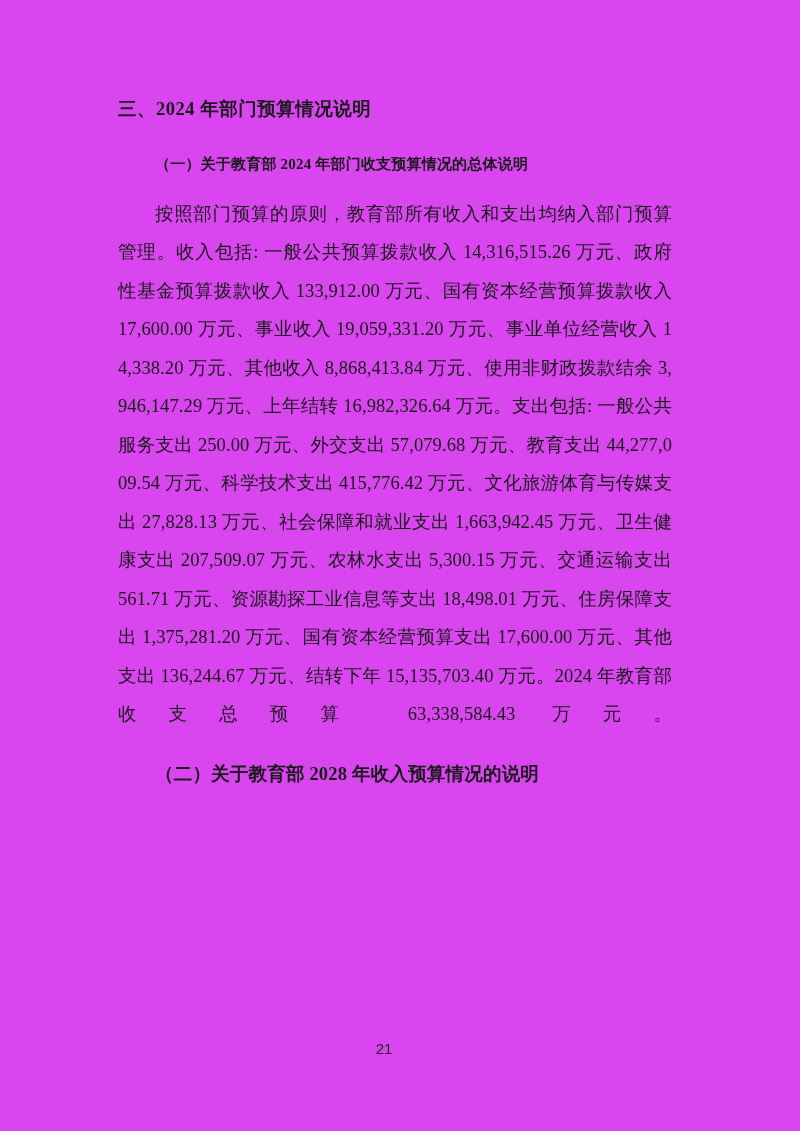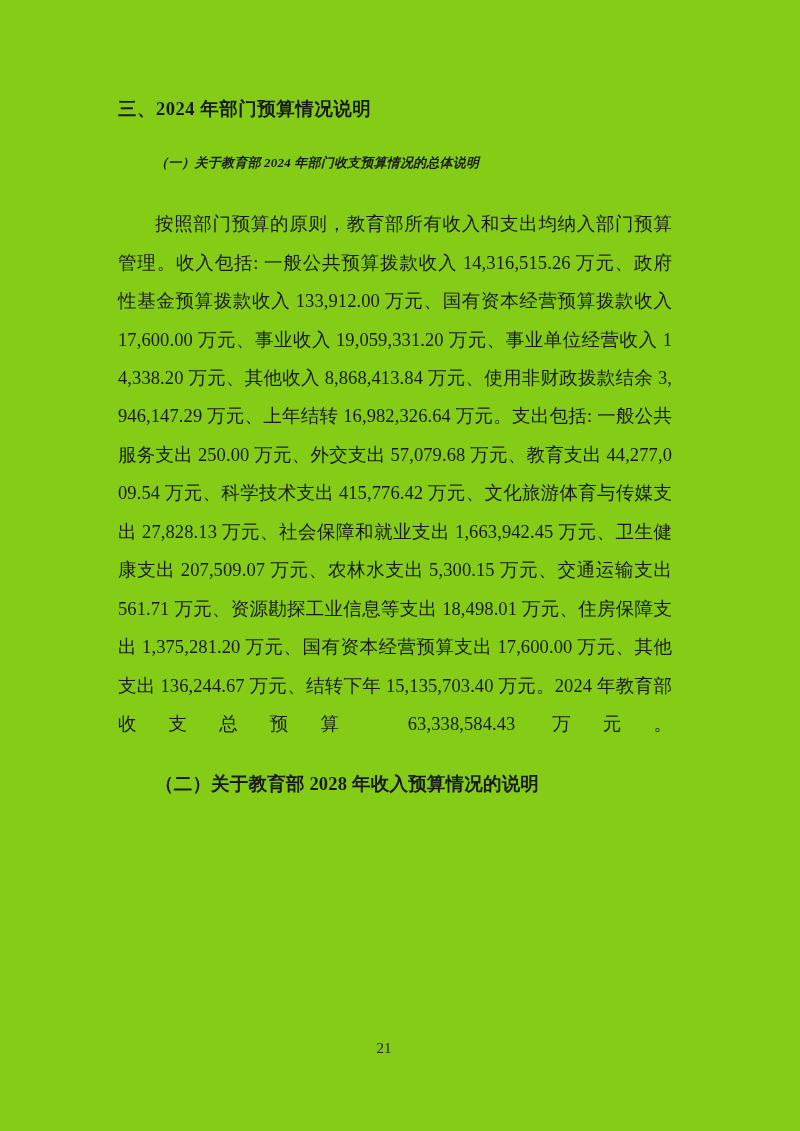--- a/index.html
+++ b/index.html
@@ -14,45 +14,44 @@
     color: #1a1a1a;
     position: relative;
     overflow: hidden;
   }
   .page {
     position: absolute;
     left: 0;
     top: 0;
     width: 800px;
     height: 1131px;
-    background: #84cc16;
+    background: #d946ef;
   }
   .content {
     position: absolute;
     left: 118px;
     top: 96px;
     width: 566px;
   }
   .heading-1 {
     font-size: 18.5px;
     font-weight: bold;
     letter-spacing: 0.5px;
     margin: 0 0 26px 0;
     line-height: 1.5;
   }
   .heading-2 {
-    font-size: 13px;
+    font-size: 15px;
     font-weight: bold;
     line-height: 1.95;
-    margin: 0 0 30px 0;
+    margin: 0 0 16px 0;
     text-indent: 37px;
     text-align: justify;
     text-align-last: left;
     letter-spacing: 0.2px;
-    font-style: italic;
   }
   .heading-2.centered-block {
     text-align: justify;
   }
   .para {
     font-size: 18.5px;
     line-height: 2.08;
     margin: 0 12px 4px 0;
     text-indent: 37px;
     text-align: justify;
@@ -71,21 +70,21 @@
     text-indent: 37px;
     letter-spacing: 0.2px;
   }
   .page-number {
     position: absolute;
     left: 0;
     top: 1040px;
     width: 768px;
     text-align: center;
     font-size: 15px;
-    font-family: Liberation Serif, serif;
+    font-family: Liberation Sans, sans-serif;
     color: #222;
   }
 </style>
 </head>
 <body>
 
 <div class="page">
   <div class="content">
 
     <h1 class="heading-1">三、2024 年部门预算情况说明</h1>

